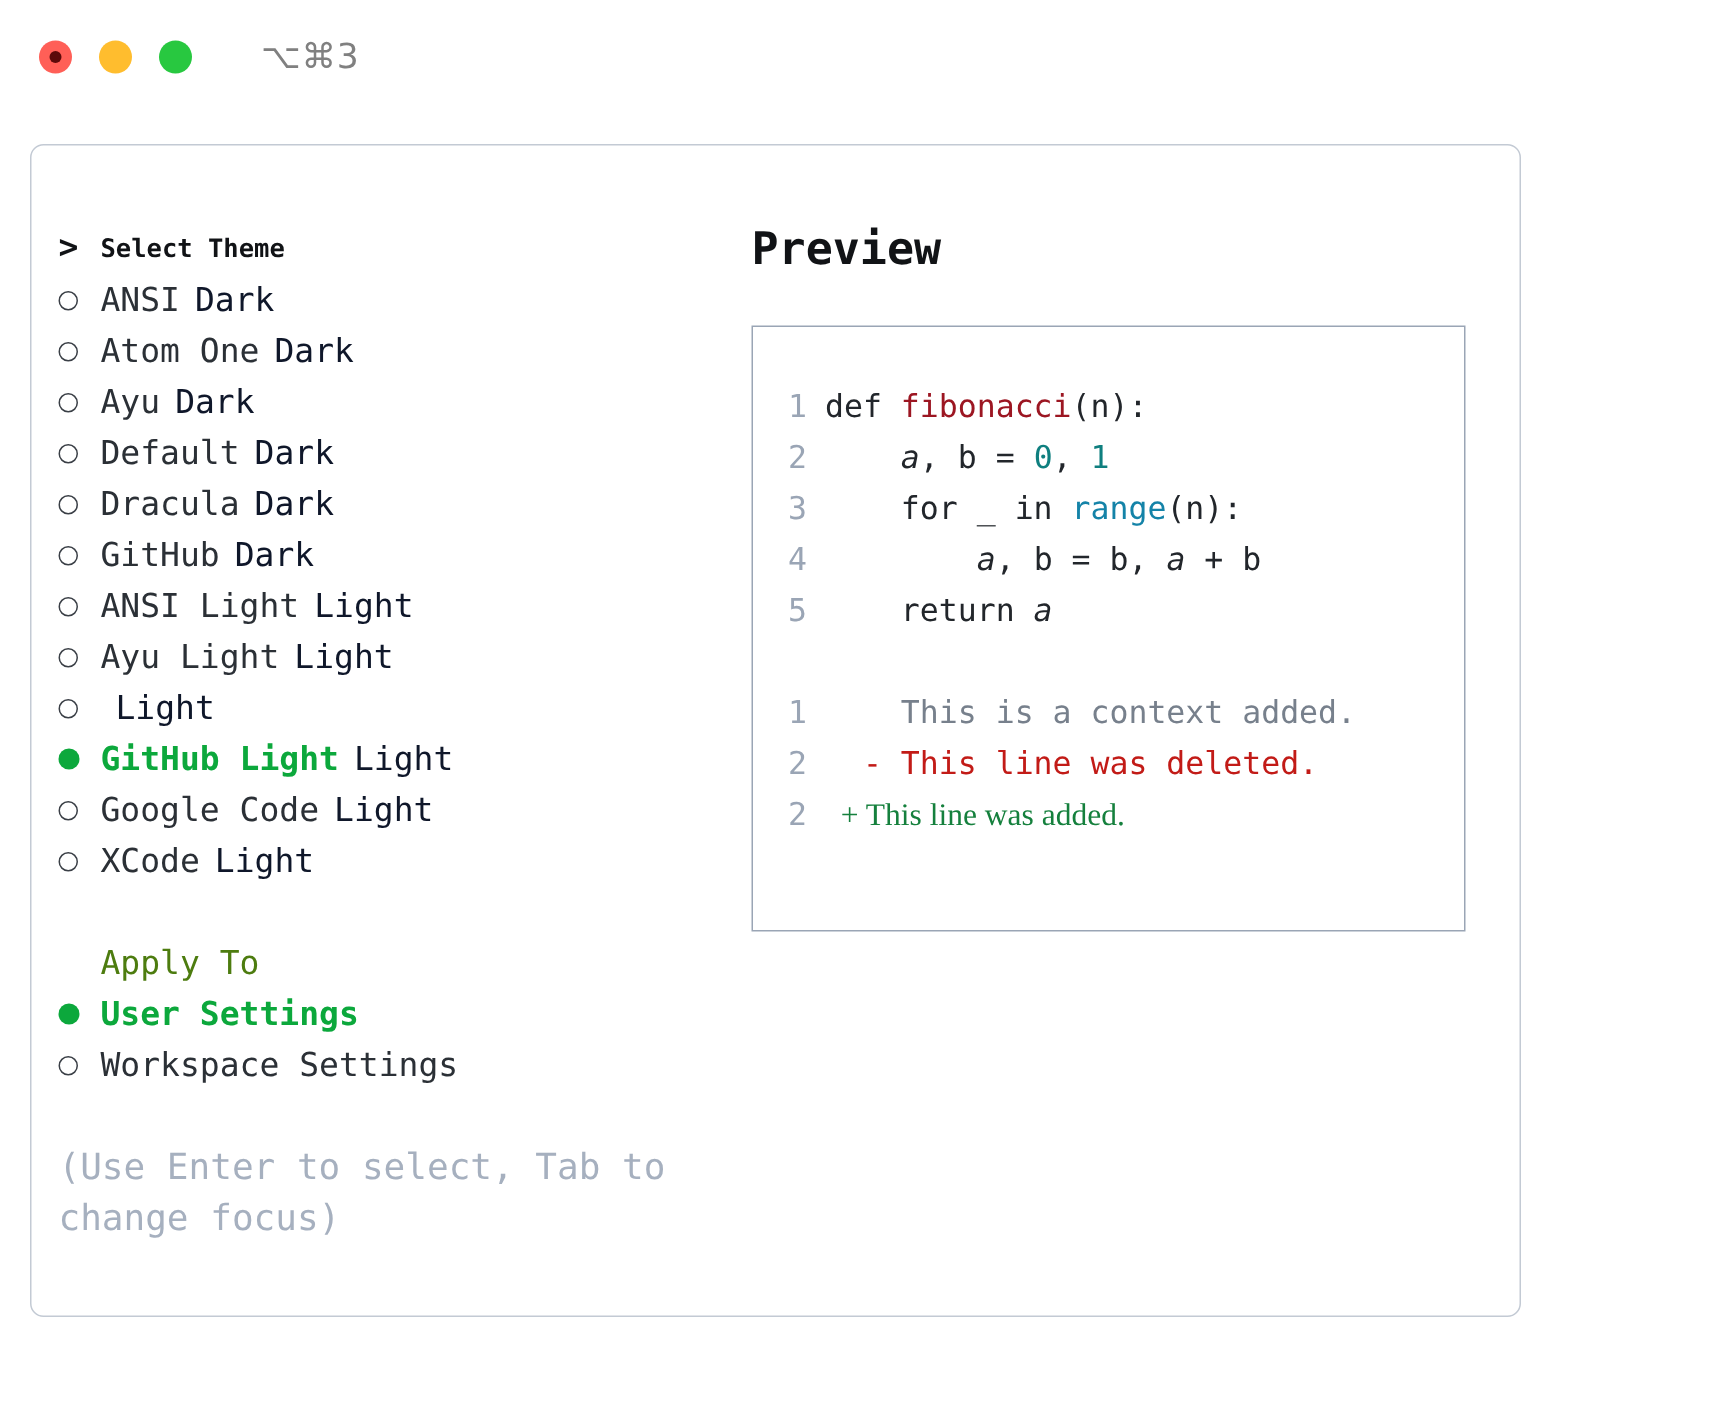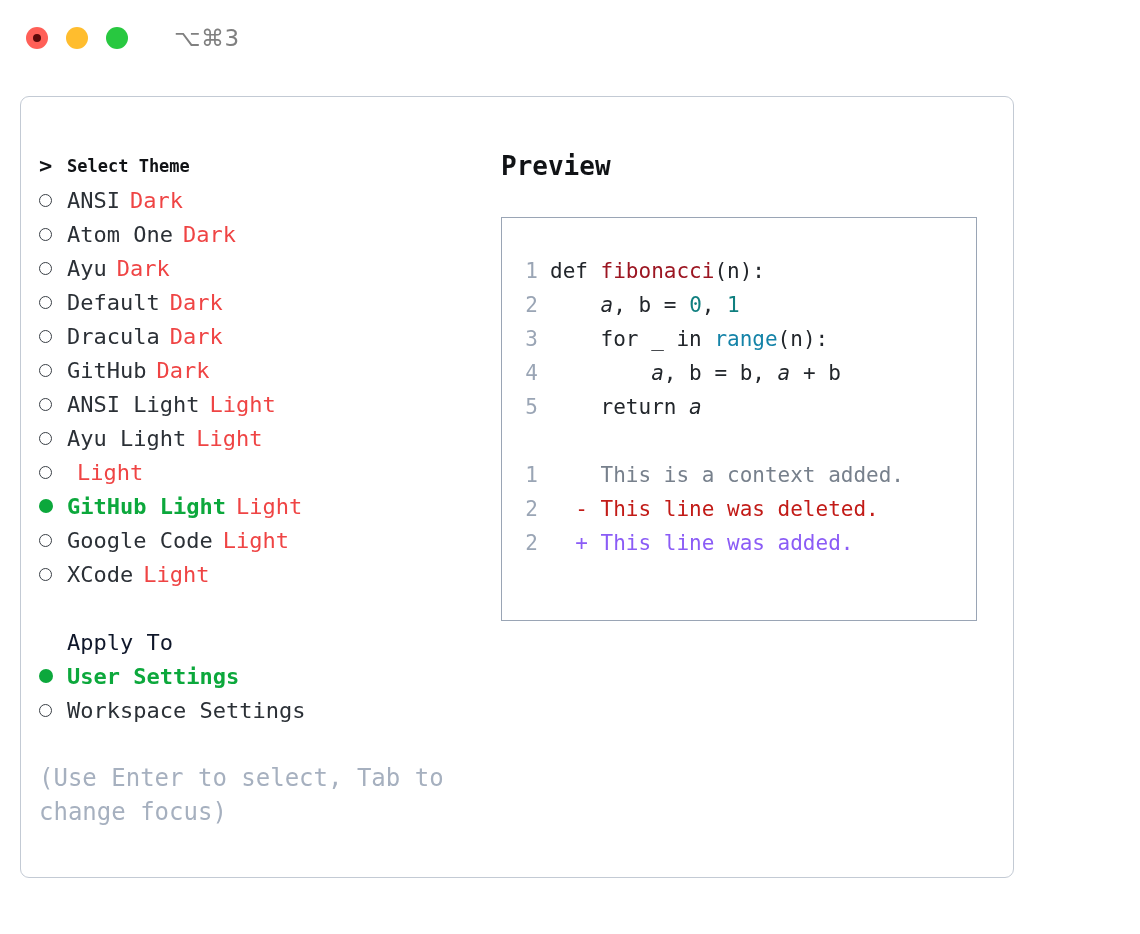--- a/index.html
+++ b/index.html
@@ -121,25 +121,25 @@
     font-size: 17px;
   }
   .label {
     color: #2b3036;
   }
   .label.selected {
     color: #0ca83c;
     font-weight: bold;
   }
   .cat {
-    color: #ef4444;
+    color: #0f172a;
     margin-left: 10px;
   }
   .group-title {
-    color: #0f172a;
+    color: #4d7c0f;
     font-size: 22px;
   }
   .spacer-row { height: 34px; }
 
   .hint {
     position: absolute;
     left: 18px;
     top: 664px;
     width: 410px;
     color: #a6b0bf;
@@ -147,21 +147,21 @@
     line-height: 34px;
   }
 
   
   .right-col {
     position: absolute;
     left: 480px;
     top: 52px;
   }
   .preview-title {
-    font-size: 26px;
+    font-size: 30px;
     font-weight: bold;
     color: #111316;
     height: 34px;
     display: flex;
     align-items: center;
   }
   .preview-box {
     margin-top: 34px;
     width: 476px;
     height: 404px;
@@ -184,21 +184,21 @@
     margin-right: 12px;
   }
   .code-text { color: #22262b; text-align: right; }
   .tok-fn    { color: #9c1622; }
   .tok-call  { color: #1483a8; }
   .tok-num   { color: #0f7f7f; }
   .tok-var   { font-style: italic; color: #22262b; }
   .blank-line { height: 34px; }
   .diff-ctx { color: #77808c; }
   .diff-del { color: #c21b17; }
-  .diff-add { color: #8b5cf6; }
+  .diff-add { color: #15803d; font-family: Liberation Serif, serif; }
 </style>
 </head>
 <body>
 
 <div class="titlebar">
   <div class="traffic">
     <span class="dot red"></span>
     <span class="dot yellow"></span>
     <span class="dot green"></span>
   </div>

